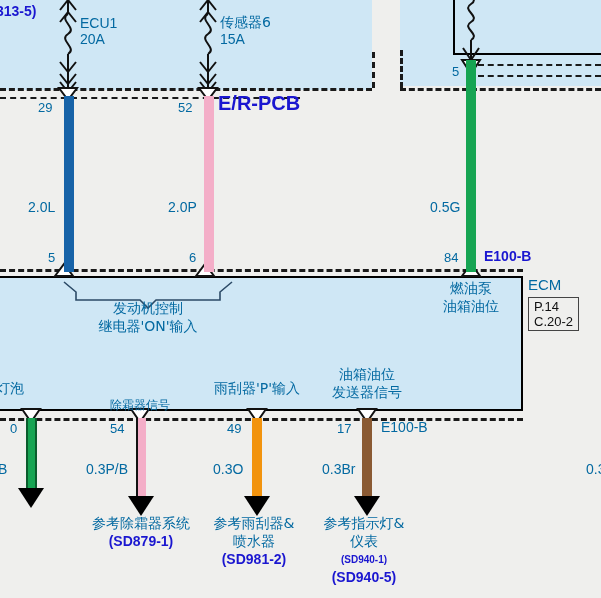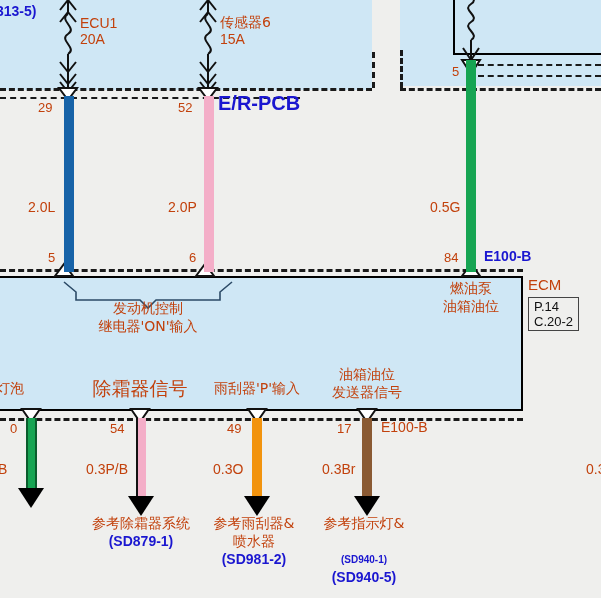--- a/index.html
+++ b/index.html
@@ -25,21 +25,21 @@
   .wire{position:absolute;width:9px;}
   .wire.blue{background:#1763a8;}
   .wire.pink{background:#f4aec8;}
   .wire.green{background:#16a452;}
   .wire.orange{background:#f2930d;}
   .wire.brown{background:#8a5a33;}
   .wire.pinkb{background:#f4aec8;border-left:2px solid #111;border-right:0;box-sizing:border-box;}
   .wire.greenb{background:#16a452;border-left:2px solid #0a5c2c;border-right:2px solid #0a5c2c;box-sizing:border-box;}
 
   
-  .t{position:absolute;white-space:nowrap;color:#c2410c;font-size:13px;line-height:15px;}
+  .t{position:absolute;white-space:nowrap;color:#0369a1;font-size:13px;line-height:15px;}
   .t.cn{font-family:"DejaVu Sans","Liberation Sans",sans-serif;font-size:13.5px;}
   .t.blue{color:#1a16d0;font-weight:bold;}
   .t.pin{font-size:13px;}
   .t.ctr{text-align:center;}
   .t.b{font-weight:bold;}
 
   
   .pagebox{position:absolute;border:1px solid #444;background:transparent;
            font-size:13px;line-height:15px;color:#111;padding:1px 5px;}
 
@@ -169,21 +169,21 @@
   <div class="t cn ctr" style="left:411px;top:281px;width:120px;font-size:14px;">燃油泵</div>
   <div class="t cn ctr" style="left:401px;top:299px;width:140px;font-size:14px;">油箱油位</div>
 
   <div class="t" style="left:528px;top:277px;font-size:15px;">ECM</div>
   <div class="pagebox" style="left:528px;top:297px;">
     <div>P.14</div>
     <div>C.20-2</div>
   </div>
 
   <div class="t cn" style="left:-4px;top:381px;font-size:14px;">灯泡</div>
-  <div class="t cn ctr" style="left:80px;top:381px;width:120px;font-size:19px;">除霜器信号</div>
+  <div class="t cn ctr" style="left:80px;top:398px;width:120px;font-size:12px;">除霜器信号</div>
   <div class="t cn ctr" style="left:197px;top:381px;width:120px;font-size:14px;">雨刮器'P'输入</div>
   <div class="t cn ctr" style="left:307px;top:367px;width:120px;font-size:14px;">油箱油位</div>
   <div class="t cn ctr" style="left:307px;top:385px;width:120px;font-size:14px;">发送器信号</div>
 
   <div class="wire greenb" style="left:26px;top:418px;width:11px;height:72px;"></div>
   <div class="wire pinkb" style="left:136px;top:418px;width:10px;height:80px;"></div>
   <div class="wire orange" style="left:252px;top:418px;width:10px;height:80px;"></div>
   <div class="wire brown" style="left:362px;top:418px;width:10px;height:80px;"></div>
 
   <div class="t pin" style="left:10px;top:421px;">0</div>
@@ -204,16 +204,17 @@
   <div class="tri-down" style="left:354px;top:496px;"></div>
 
   <div class="t cn ctr" style="left:61px;top:516px;width:160px;font-size:14px;">参考除霜器系统</div>
   <div class="t blue b ctr" style="left:61px;top:534px;width:160px;font-size:14px;">(SD879-1)</div>
 
   <div class="t cn ctr" style="left:189px;top:516px;width:130px;font-size:14px;">参考雨刮器&amp;</div>
   <div class="t cn ctr" style="left:189px;top:534px;width:130px;font-size:14px;">喷水器</div>
   <div class="t blue b ctr" style="left:189px;top:552px;width:130px;font-size:14px;">(SD981-2)</div>
 
   <div class="t cn ctr" style="left:299px;top:516px;width:130px;font-size:14px;">参考指示灯&amp;</div>
+  <div class="t cn ctr" style="left:299px;top:534px;width:130px;font-size:14px;">仪表</div>
   <div class="t blue b ctr" style="left:299px;top:552px;width:130px;font-size:10px;">(SD940-1)</div>
   <div class="t blue b ctr" style="left:299px;top:570px;width:130px;font-size:14px;">(SD940-5)</div>
 
 </div>
 
 </body></html>

